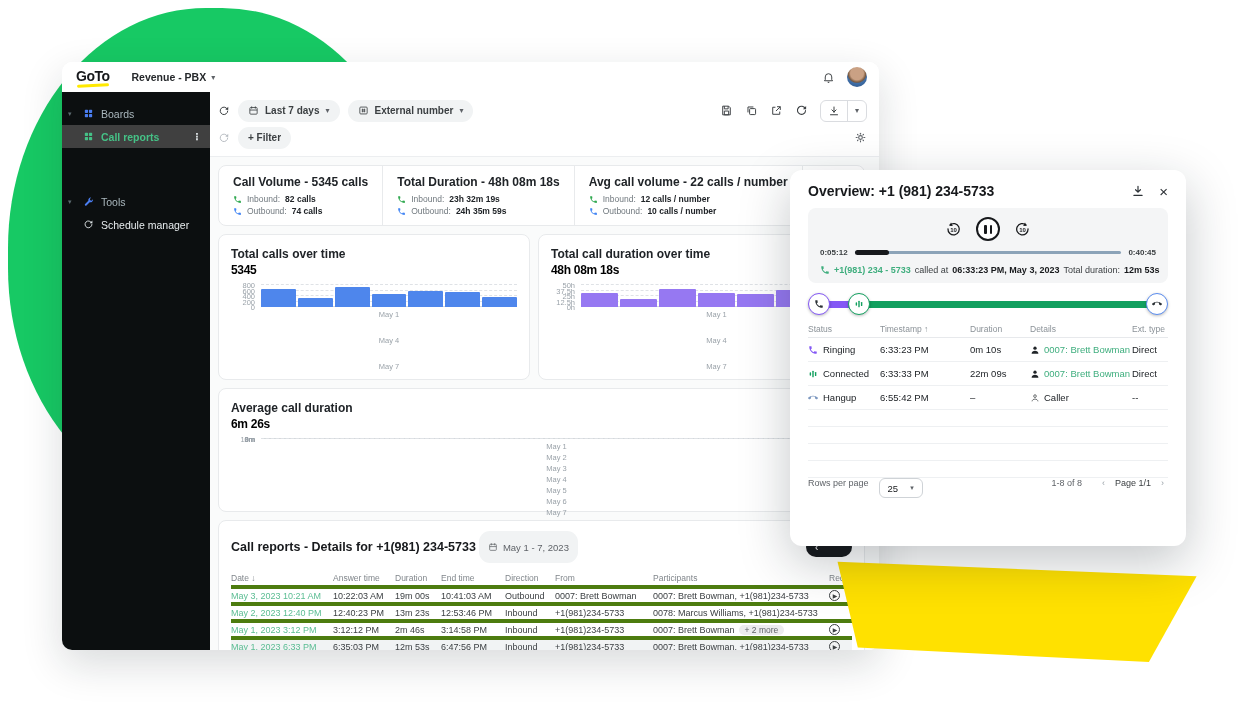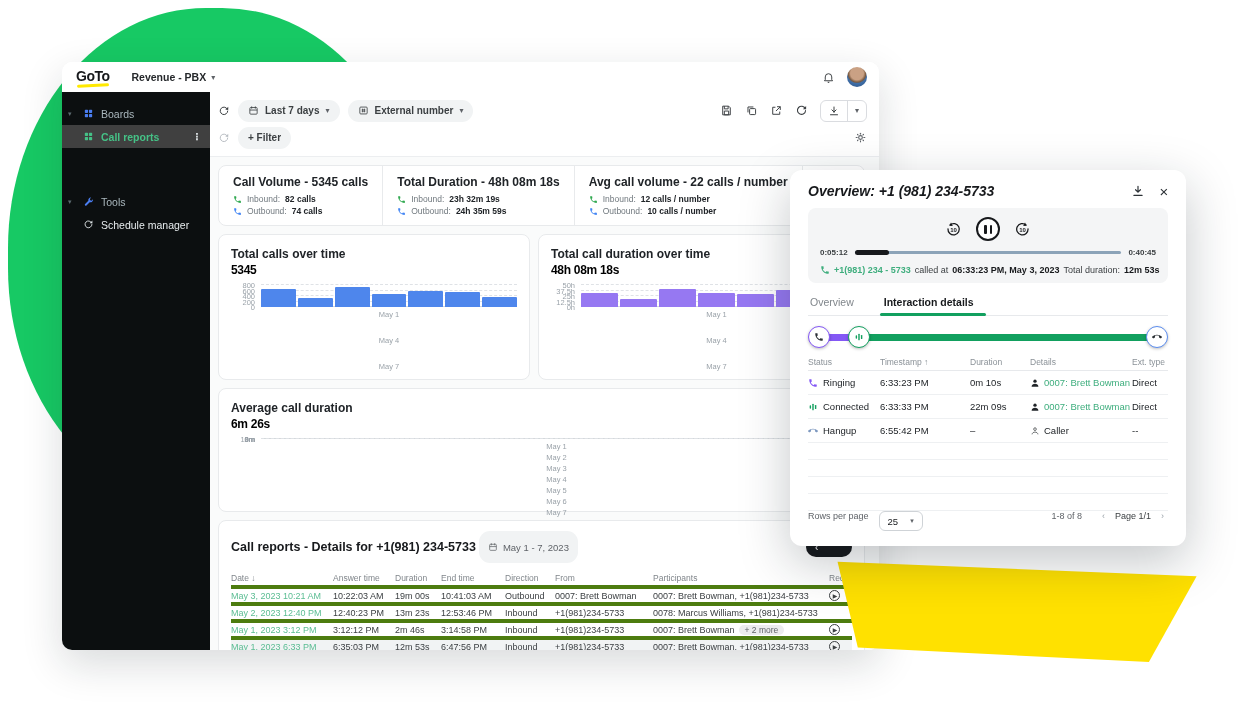--- a/index.html
+++ b/index.html
@@ -91,21 +91,21 @@
   .gt-row.selected { background:#f1f3f4; }
   .date-link { color:#5BBD93; cursor:pointer; white-space:nowrap; }
   .cellnw { white-space:nowrap; overflow:hidden; }
   .more-chip { display:inline-block; background:#ececee; border-radius:8px; padding:0 6px; font-size:8.5px; color:#5f6368; margin-left:4px; }
   .play-ic { width:11px; height:11px; border:1px solid #3c4043; border-radius:50%; display:inline-flex; align-items:center;
              justify-content:center; font-size:6px; color:#3c4043; padding-left:1px; }
 
   
   .overlay { position:absolute; left:790px; top:170px; width:396px; height:376px; background:#fff; border-radius:12px;
              box-shadow:0 16px 50px rgba(20,30,40,.25); z-index:3; padding:13px 18px 0 18px; }
-  .ov-head { display:flex; align-items:center;font-style:italic; }
+  .ov-head { display:flex; align-items:center; }
   .ov-title { font-size:14px; font-weight:700; color:#17191c; }
   .ov-actions { margin-left:auto; display:flex; align-items:center; gap:14px; color:#2c3136; }
   .ov-close { font-size:15px; line-height:1; cursor:pointer; color:#2c3136; }
   .player { margin-top:9px; background:#f4f5f6; border-radius:8px; padding:8px 12px 8px 12px; }
   .p-controls { display:flex; align-items:center; justify-content:center; gap:14px; height:26px; color:#17191c; }
   .pause-btn { width:24px; height:24px; border:2px solid #17191c; border-radius:50%; display:flex; align-items:center;
                justify-content:center; gap:3px; cursor:pointer; background:#fff; }
   .pause-btn i { width:2.5px; height:9px; background:#17191c; border-radius:1px; }
   .p-progress { display:flex; align-items:center; gap:7px; margin-top:6px; }
   .p-time { font-size:8px; font-weight:700; color:#3c4043; }
@@ -753,24 +753,20 @@
             </svg>
           </span>
         <span class="num">+1(981) 234 - 5733</span>
         <span>called at</span>
         <b>06:33:23 PM, May 3, 2023</b>
         <span>Total duration:</span>
         <b>12m 53s</b>
       </div>
     </div>
 
-    <div class="tabs">
-      <div class="tab">Overview</div>
-      <div class="tab active"><span>Interaction details</span><span class="tabbar"></span></div>
-    </div>
 
     <div class="timeline">
       <div class="tl-track" style="left:10px;width:42px;background:#8458F5"></div>
       <div class="tl-track" style="left:52px;right:10px;background:#12A05F"></div>
       <div class="tl-node b-purple" style="left:0">
           <span class="ic" style="color:#2c3136">
             <svg width="10" height="10">
               <use href="#i-phone"></use>
             </svg>
           </span>

